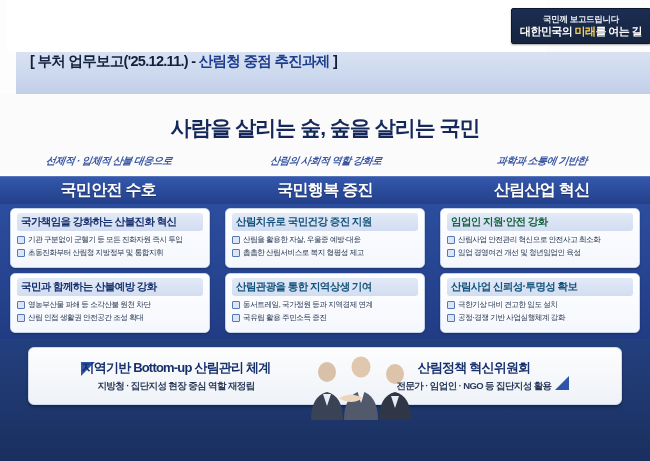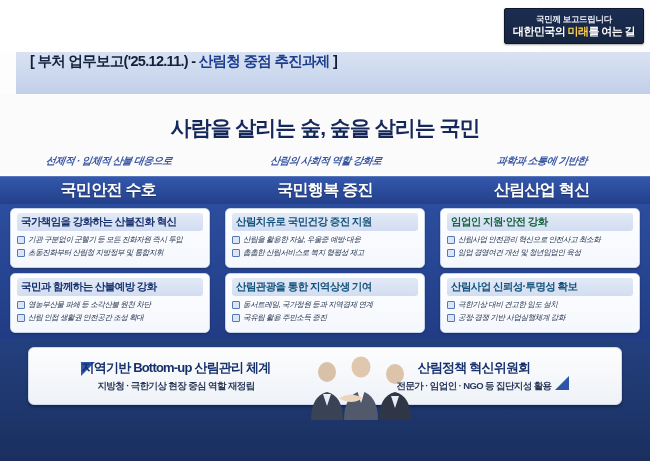--- a/index.html
+++ b/index.html
@@ -7,21 +7,21 @@
   body{
     width:650px;height:461px;overflow:hidden;
     background:#ffffff;
     font-family:"Liberation Sans","DejaVu Sans",sans-serif;
     position:relative;
   }
   #page{position:relative;width:650px;height:461px;overflow:hidden;background:#fdfdfd;}
 
   
   .top-strip{
-    position:absolute;left:0;top:0;width:539px;height:52px;
+    position:absolute;left:7px;top:0;width:539px;height:52px;
     background:#ffffff;
   }
   .gov-badge{
     position:absolute;left:504px;top:8px;width:138px;height:34px;
     background:linear-gradient(180deg,#1b2d52 0%,#16243f 100%);
     border:1px solid #0e1829;border-radius:2px;
     display:flex;flex-direction:column;align-items:center;justify-content:center;
     box-shadow:0 1px 2px rgba(0,0,0,.35);
   }
   .gov-badge .line1{
@@ -97,21 +97,21 @@
     flex:1;
   }
   .card-head{
     font-size:10.5px;font-weight:bold;color:#16306e;letter-spacing:-.6px;
     background:linear-gradient(180deg,#e3eaf7 0%,#d2ddf1 100%);
     border-radius:3px;padding:2px 4px;margin-bottom:3px;
     white-space:nowrap;overflow:hidden;
   }
   .card-head.teal{color:#13527a;}
   .card-head.green{color:#14623f;}
-  .bullets{list-style:none;margin:0;padding:0;font-style:italic;}
+  .bullets{list-style:none;margin:0;padding:0;}
   .bullets li{
     display:flex;align-items:flex-start;gap:3px;
     font-size:7.6px;color:#1c2b47;letter-spacing:-.45px;line-height:11px;
     margin-bottom:2px;white-space:nowrap;
   }
   .bullet-icon{
     flex:0 0 auto;width:6px;height:6px;margin-top:2px;
     border:1px solid #5577b5;background:#dbe5f6;border-radius:1px;
   }
 
@@ -267,21 +267,21 @@
 
   </div>
 
   <div class="bottom-zone">
     <div class="bottom-card">
       <div class="bb-corner-l"></div>
       <div class="bb-corner-r"></div>
 
       <div class="bb-block">
         <div class="bb-title">지역기반 Bottom-up 산림관리 체계</div>
-        <div class="bb-sub">지방청 · 극한기상 현장 중심 역할 재정립</div>
+        <div class="bb-sub">지방청 · 집단지성 현장 중심 역할 재정립</div>
       </div>
 
       <svg class="people" viewBox="0 0 112 70">
         <ellipse cx="22" cy="22" rx="9" ry="10" fill="#d9c0a8"></ellipse>
         <path d="M6 70 q0-24 16-28 q16 4 16 28z" fill="#3a4356"></path>
         <path d="M18 44 l4 12 l4 -12 z" fill="#e9edf3"></path>
         <ellipse cx="56" cy="17" rx="9.5" ry="10.5" fill="#e0c7ae"></ellipse>
         <path d="M39 70 q0-25 17-29 q17 4 17 29z" fill="#51596b"></path>
         <path d="M52 40 l4 13 l4 -13 z" fill="#f2f4f8"></path>
         <ellipse cx="90" cy="24" rx="9" ry="10" fill="#dcc3aa"></ellipse>

